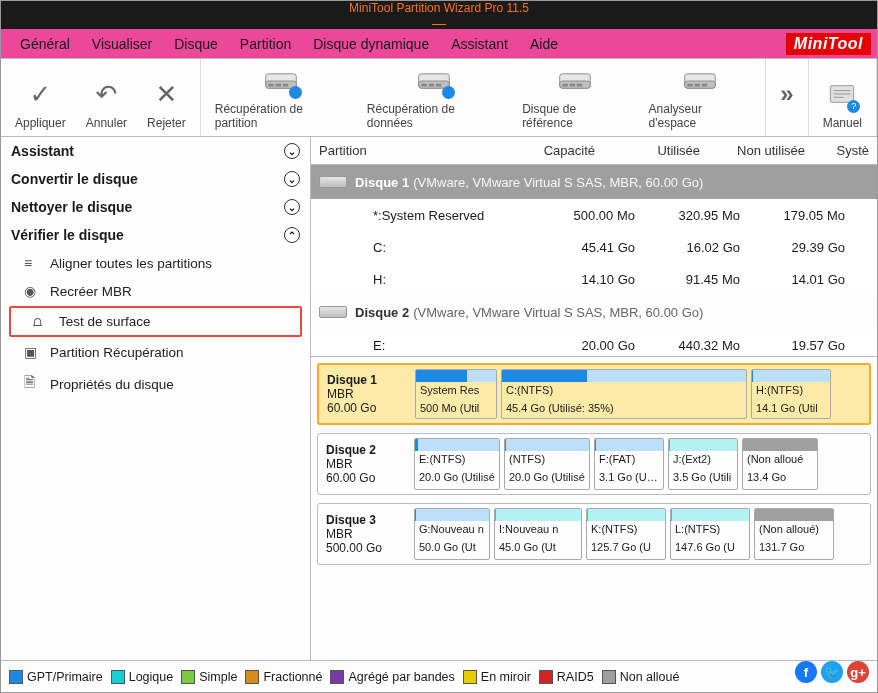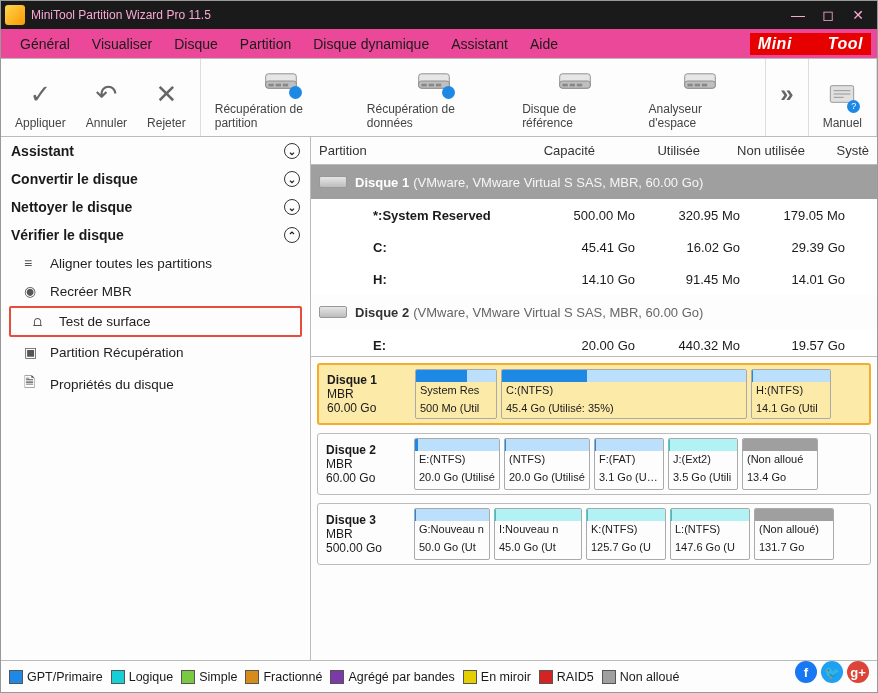--- a/index.html
+++ b/index.html
@@ -1,26 +1,26 @@
 <!DOCTYPE html>
 <html><head>
 <meta charset="utf-8">
 <style>
   * { box-sizing: border-box; margin: 0; padding: 0; }
   body { font-family: "Segoe UI", Tahoma, sans-serif; font-size: 13px; background: #fff; color: #1a1a1a; width: 878px; height: 693px; overflow: hidden; border: 1px solid #999; display: flex; flex-direction: column; }
   
-  .titlebar { background: #1a1a1a; color: #f9a8d4; height: 28px; display: flex; align-items: center; padding: 0 4px; }
+  .titlebar { background: #1a1a1a; color: #f97316; height: 28px; display: flex; align-items: center; padding: 0 4px; flex-direction: column; }
   .titlebar .app-icon { width: 20px; height: 20px; margin-right: 6px; background: linear-gradient(135deg,#ffd54f,#ff9800); border-radius:3px; }
   .titlebar .title { flex: 1; font-size: 12px; }
   .titlebar .winbtn { width: 30px; text-align: center; cursor: pointer; font-size: 14px; }
   
   .menubar { height: 30px; display: flex; align-items: center; border-bottom: 1px solid #bbb; background:#ec4899; padding-left:8px;}
   .menubar .menuitem { padding: 0 11px; cursor: pointer; font-size: 14px; }
   .menubar .logo { margin-left:auto; margin-right:6px; background:#e60000; color:#fff; font-weight:bold; font-style:italic; padding:2px 8px; font-size:16px; letter-spacing:0.5px;}
-  .menubar .logo span.tool{color:#fff;margin-left:36px;}
+  .menubar .logo span.tool{color:#fff;}
   
   .toolbar { height: 78px; display: flex; align-items:flex-end; border-bottom:1px solid #bbb; background:#fdfdfd;}
   .toolbar .tgroup { display:flex; gap:0; border-right:1px solid #ddd; height:100%; align-items:center; padding:0 4px;}
   .tbtn { display:flex; flex-direction:column; align-items:center; justify-content:flex-end; height:100%; padding:6px 10px 6px; cursor:pointer; color:#444;}
   .tbtn .ticon { font-size:24px; color:#666; margin-bottom:6px; height:32px; display:flex; align-items:center;}
   .tbtn .tlabel { font-size:12px; }
   .tbtn.big .ticon svg{width:36px;height:28px;}
   .badge-dot{position:relative;}
   .badge-dot::after{content:"";position:absolute;right:-3px;bottom:-3px;width:13px;height:13px;border-radius:50%;background:#1e88e5;}
   .badge-q::after{background:#1e88e5;content:"?";color:#fff;font-size:9px;line-height:13px;text-align:center;}
@@ -41,21 +41,21 @@
   .c-cap{flex:0 0 110px;text-align:right;}
   .c-used{flex:0 0 105px;text-align:right;}
   .c-unused{flex:0 0 105px;text-align:right;}
   .c-sys{flex:1;text-align:right;padding-right:6px;}
   .listwrap{overflow-y:auto; flex:0 0 192px; border-bottom:1px solid #bbb; position:relative;}
   .drow{display:flex;align-items:center;height:32px;padding-left:32px; font-size:13px;}
   .drow.diskhdr{background:#9f9f9f;color:#fff;height:34px;padding-left:8px;}
   .drow.diskhdr.light{background:#fdfdfd;color:#333;}
   .drow .diskicon{width:28px;height:12px;background:linear-gradient(#e6e6e6,#bdbdbd);border:1px solid #999;border-radius:2px;margin-right:8px;}
   .drow .cell{font-size:13px;}
-  .drow .cell.c-part{padding-left:30px;flex:0 0 182px;font-weight:bold;}
+  .drow .cell.c-part{padding-left:30px;flex:0 0 182px;}
   .drow.diskhdr .dtitle{font-weight:bold;margin-right:4px;}
   .drow.diskhdr .dinfo{color:rgba(255,255,255,0.9);}
   .drow.diskhdr.light .dinfo{color:#666;}
   
   .diskmaps{flex:1;overflow-y:auto;padding:6px;background:#fdfdfd;}
   .dm{display:flex;align-items:stretch;border:1px solid #bbb;border-radius:3px;margin-bottom:8px;height:62px;padding:4px;gap:4px;}
   .dm.sel{border:2px solid #f0ad2e;background:#fceaa8;}
   .dm .dmlabel{width:88px;display:flex;flex-direction:column;justify-content:center;padding-left:4px;font-size:12px;}
   .dm .dmlabel .dname{font-weight:bold;}
   .dm .dmparts{flex:1;display:flex;gap:4px;}

